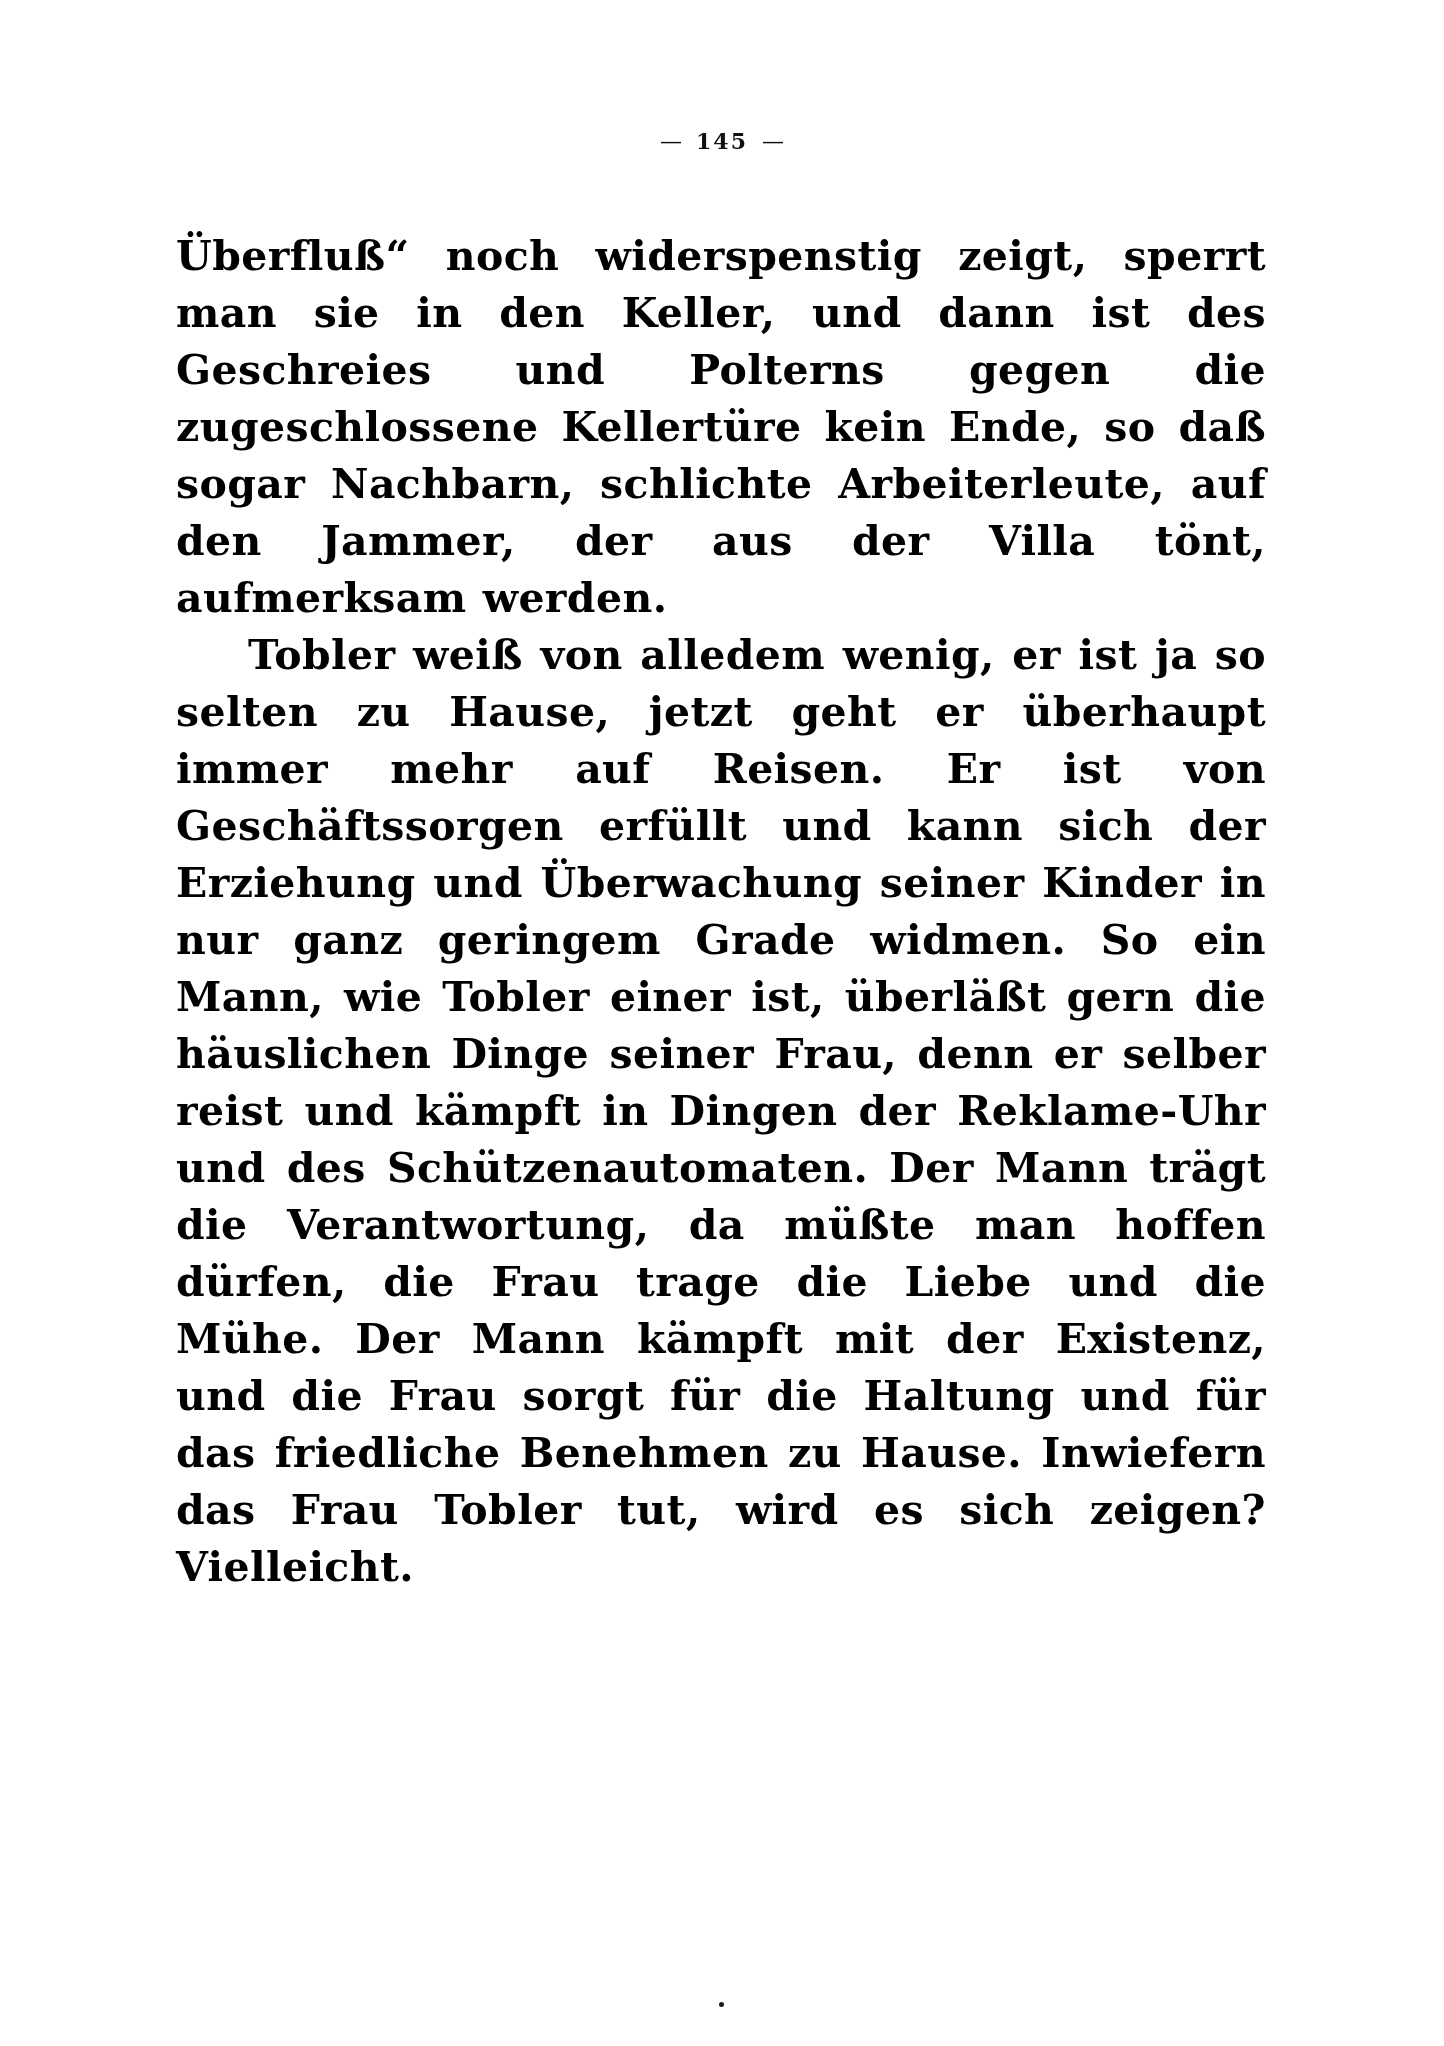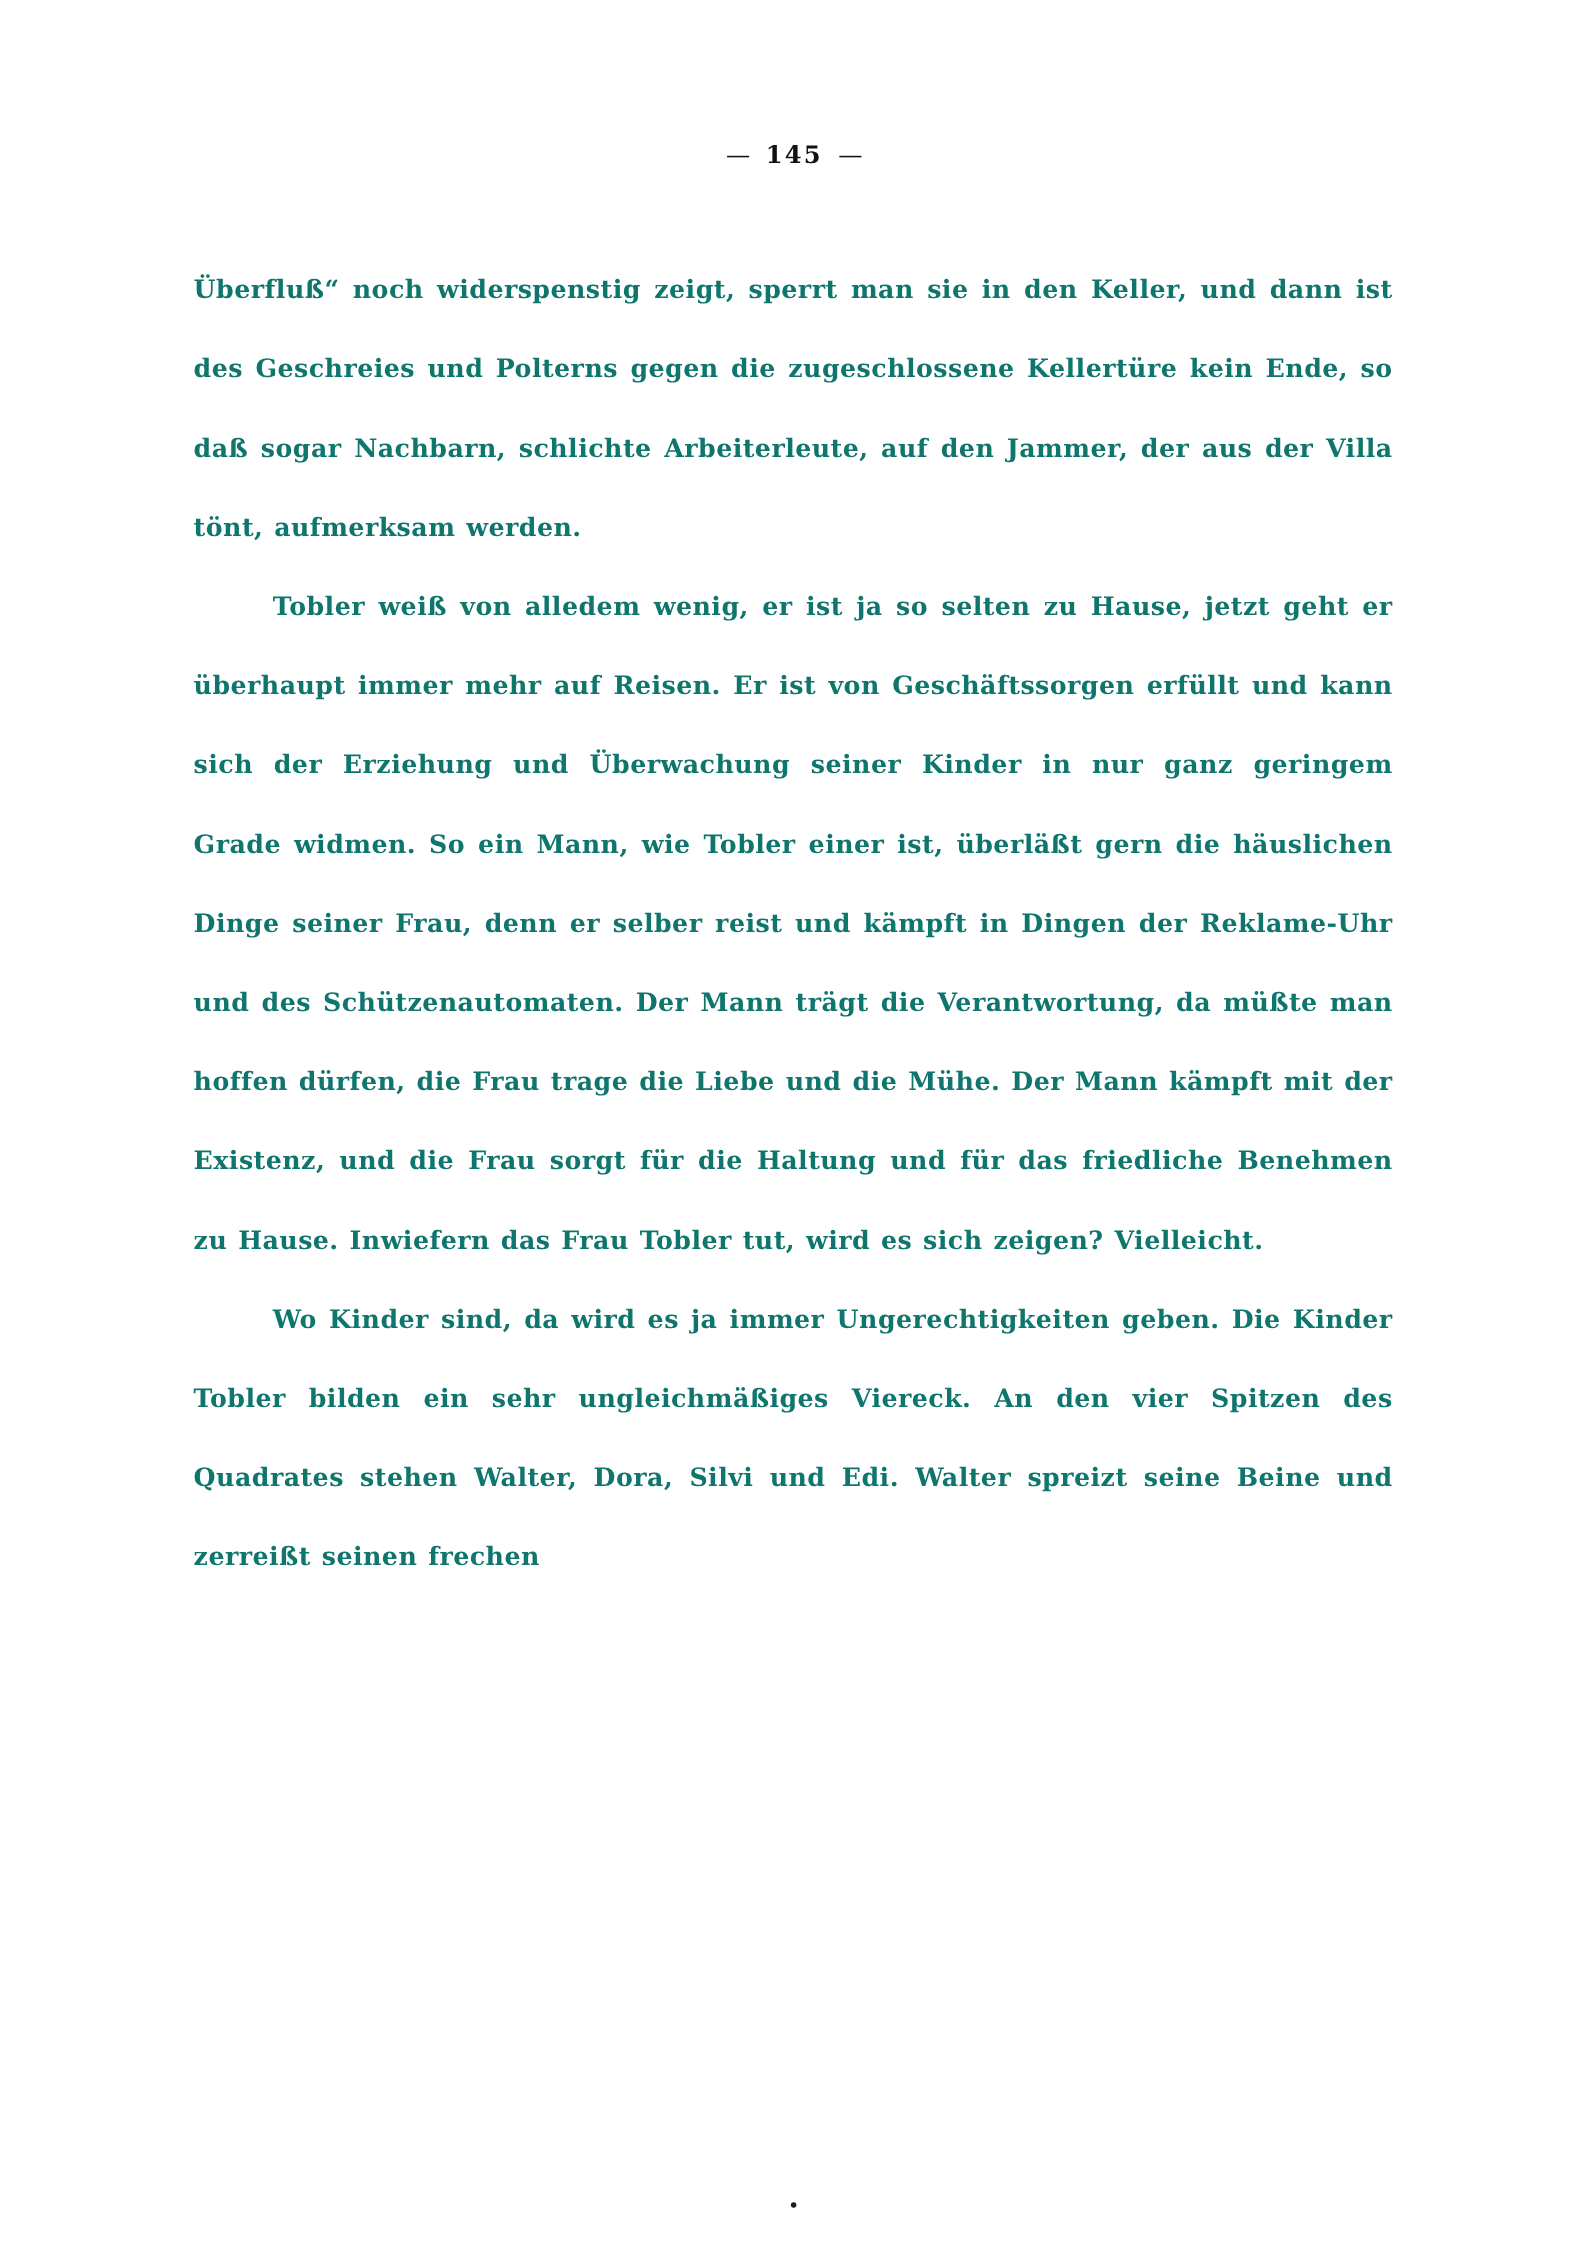--- a/index.html
+++ b/index.html
@@ -31,23 +31,23 @@
     font-weight: 400;
     padding: 0 14px;
     letter-spacing: 0;
   }
   .body-text {
     position: absolute;
     top: 228px;
     left: 176px;
     width: 1090px;
     font-family: "DejaVu Serif", serif;
-    font-size: 23px;
-    line-height: 72px;
-    color: #0f766e;
+    font-size: 41px;
+    line-height: 57px;
+    color: #000000;
     text-align: justify;
     text-justify: inter-word;
     letter-spacing: 0.4px;
     font-weight: 600;
   }
   .body-text p {
     margin: 0;
   }
   .body-text p.indent {
     text-indent: 72px;
@@ -71,18 +71,17 @@
 
 <div class="page">
 
   <div class="page-header">
     <span class="dash">—</span><span>145</span><span class="dash">—</span>
   </div>
 
   <div class="body-text">
     <p>Überfluß“ noch widerspenstig zeigt, sperrt man sie in den Keller, und dann ist des Geschreies und Polterns gegen die zugeschlossene Kellertüre kein Ende, so daß sogar Nachbarn, schlichte Arbeiterleute, auf den Jammer, der aus der Villa tönt, aufmerksam werden.</p>
     <p class="indent">Tobler weiß von alledem wenig, er ist ja so selten zu Hause, jetzt geht er überhaupt immer mehr auf Reisen. Er ist von Geschäftssorgen erfüllt und kann sich der Erziehung und Überwachung seiner Kinder in nur ganz geringem Grade widmen. So ein Mann, wie Tobler einer ist, überläßt gern die häuslichen Dinge seiner Frau, denn er selber reist und kämpft in Dingen der Reklame-Uhr und des Schützenautomaten. Der Mann trägt die Verantwortung, da müßte man hoffen dürfen, die Frau trage die Liebe und die Mühe. Der Mann kämpft mit der Existenz, und die Frau sorgt für die Haltung und für das friedliche Benehmen zu Hause. Inwiefern das Frau Tobler tut, wird es sich zeigen? Vielleicht.</p>
-    <p class="indent">Wo Kinder sind, da wird es ja immer Ungerechtigkeiten geben. Die Kinder Tobler bilden ein sehr ungleichmäßiges Viereck. An den vier Spitzen des Quadrates stehen Walter, Dora, Silvi und Edi. Walter spreizt seine Beine und zerreißt seinen frechen</p>
   </div>
 
   <div class="footer-dot"></div>
 
 </div>
 
 </body></html>

